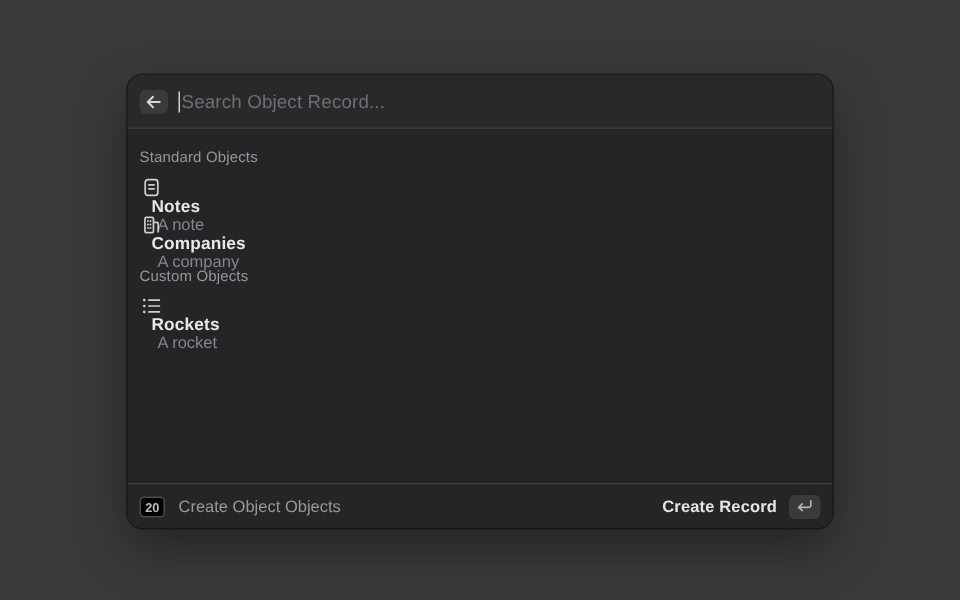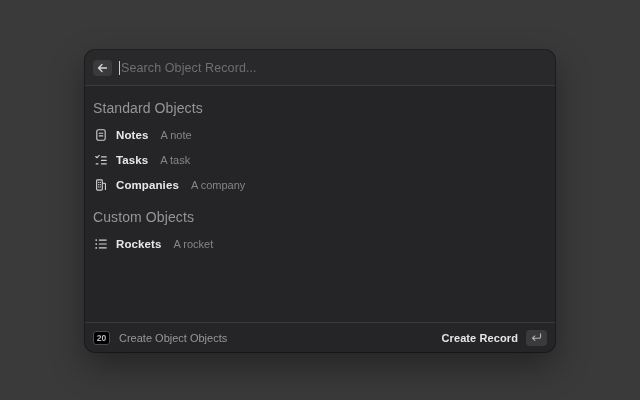--- a/index.html
+++ b/index.html
@@ -53,33 +53,33 @@
   .search-placeholder {
     font-size: 12.5px;
     color: #6f6f73;
     letter-spacing: .1px;
   }
   .modal-body {
     flex: 1;
     padding: 6px 4px 0 4px;
   }
   .section-label {
-    font-size: 14px;
+    font-size: 10px;
     color: #96969a;
     padding: 8px 4px 6px 4px;
     letter-spacing: .1px;
   }
   .section-label.custom { padding-top: 12px; }
   .row {
     height: 25px;
     display: flex;
-    align-items: center;
     padding: 0 6px 0 4px;
     border-radius: 8px;
     cursor: pointer;
+    flex-direction: column;
   }
   .row.selected { background: #3b3b3e; }
   .row .icon {
     width: 15px; height: 15px;
     display: flex; align-items: center; justify-content: center;
     flex: 0 0 auto;
   }
   .row .icon svg { display: block; }
   .row .label {
     margin-left: 8px;
@@ -160,30 +160,20 @@
       <span class="icon">
         <svg width="14" height="14" viewBox="0 0 16 16">
             <rect x="3.2" y="2" width="9.6" height="12" rx="2" fill="none" stroke="#cfcfd2" stroke-width="1.3"></rect>
             <path d="M6 6h4M6 9h4" stroke="#cfcfd2" stroke-width="1.3" stroke-linecap="round"></path>
           </svg>
       </span>
       <span class="label">Notes</span>
       <span class="desc">A note</span>
     </div>
 
-    <div class="row">
-      <span class="icon">
-        <svg width="14" height="14" viewBox="0 0 16 16">
-            <path d="M2 4l1.4 1.4L6 2.8" fill="none" stroke="#cfcfd2" stroke-width="1.3" stroke-linecap="round" stroke-linejoin="round"></path>
-            <path d="M8.5 4.5H14M8.5 8.5H14M8.5 12.5H14M2.5 12.5h2" stroke="#cfcfd2" stroke-width="1.3" stroke-linecap="round"></path>
-          </svg>
-      </span>
-      <span class="label">Tasks</span>
-      <span class="desc">A task</span>
-    </div>
 
 
     <div class="row">
       <span class="icon">
         <svg width="14" height="14" viewBox="0 0 16 16">
             <rect x="3" y="2.2" width="6.5" height="11.6" rx="1" fill="none" stroke="#cfcfd2" stroke-width="1.3"></rect>
             <path d="M9.5 6h2.6a1 1 0 0 1 1 1v6.8" fill="none" stroke="#cfcfd2" stroke-width="1.3"></path>
             <path d="M5.3 5h.01M7.2 5h.01M5.3 7.6h.01M7.2 7.6h.01M5.3 10.2h.01M7.2 10.2h.01" stroke="#cfcfd2" stroke-width="1.5" stroke-linecap="round"></path>
           </svg>
       </span>

